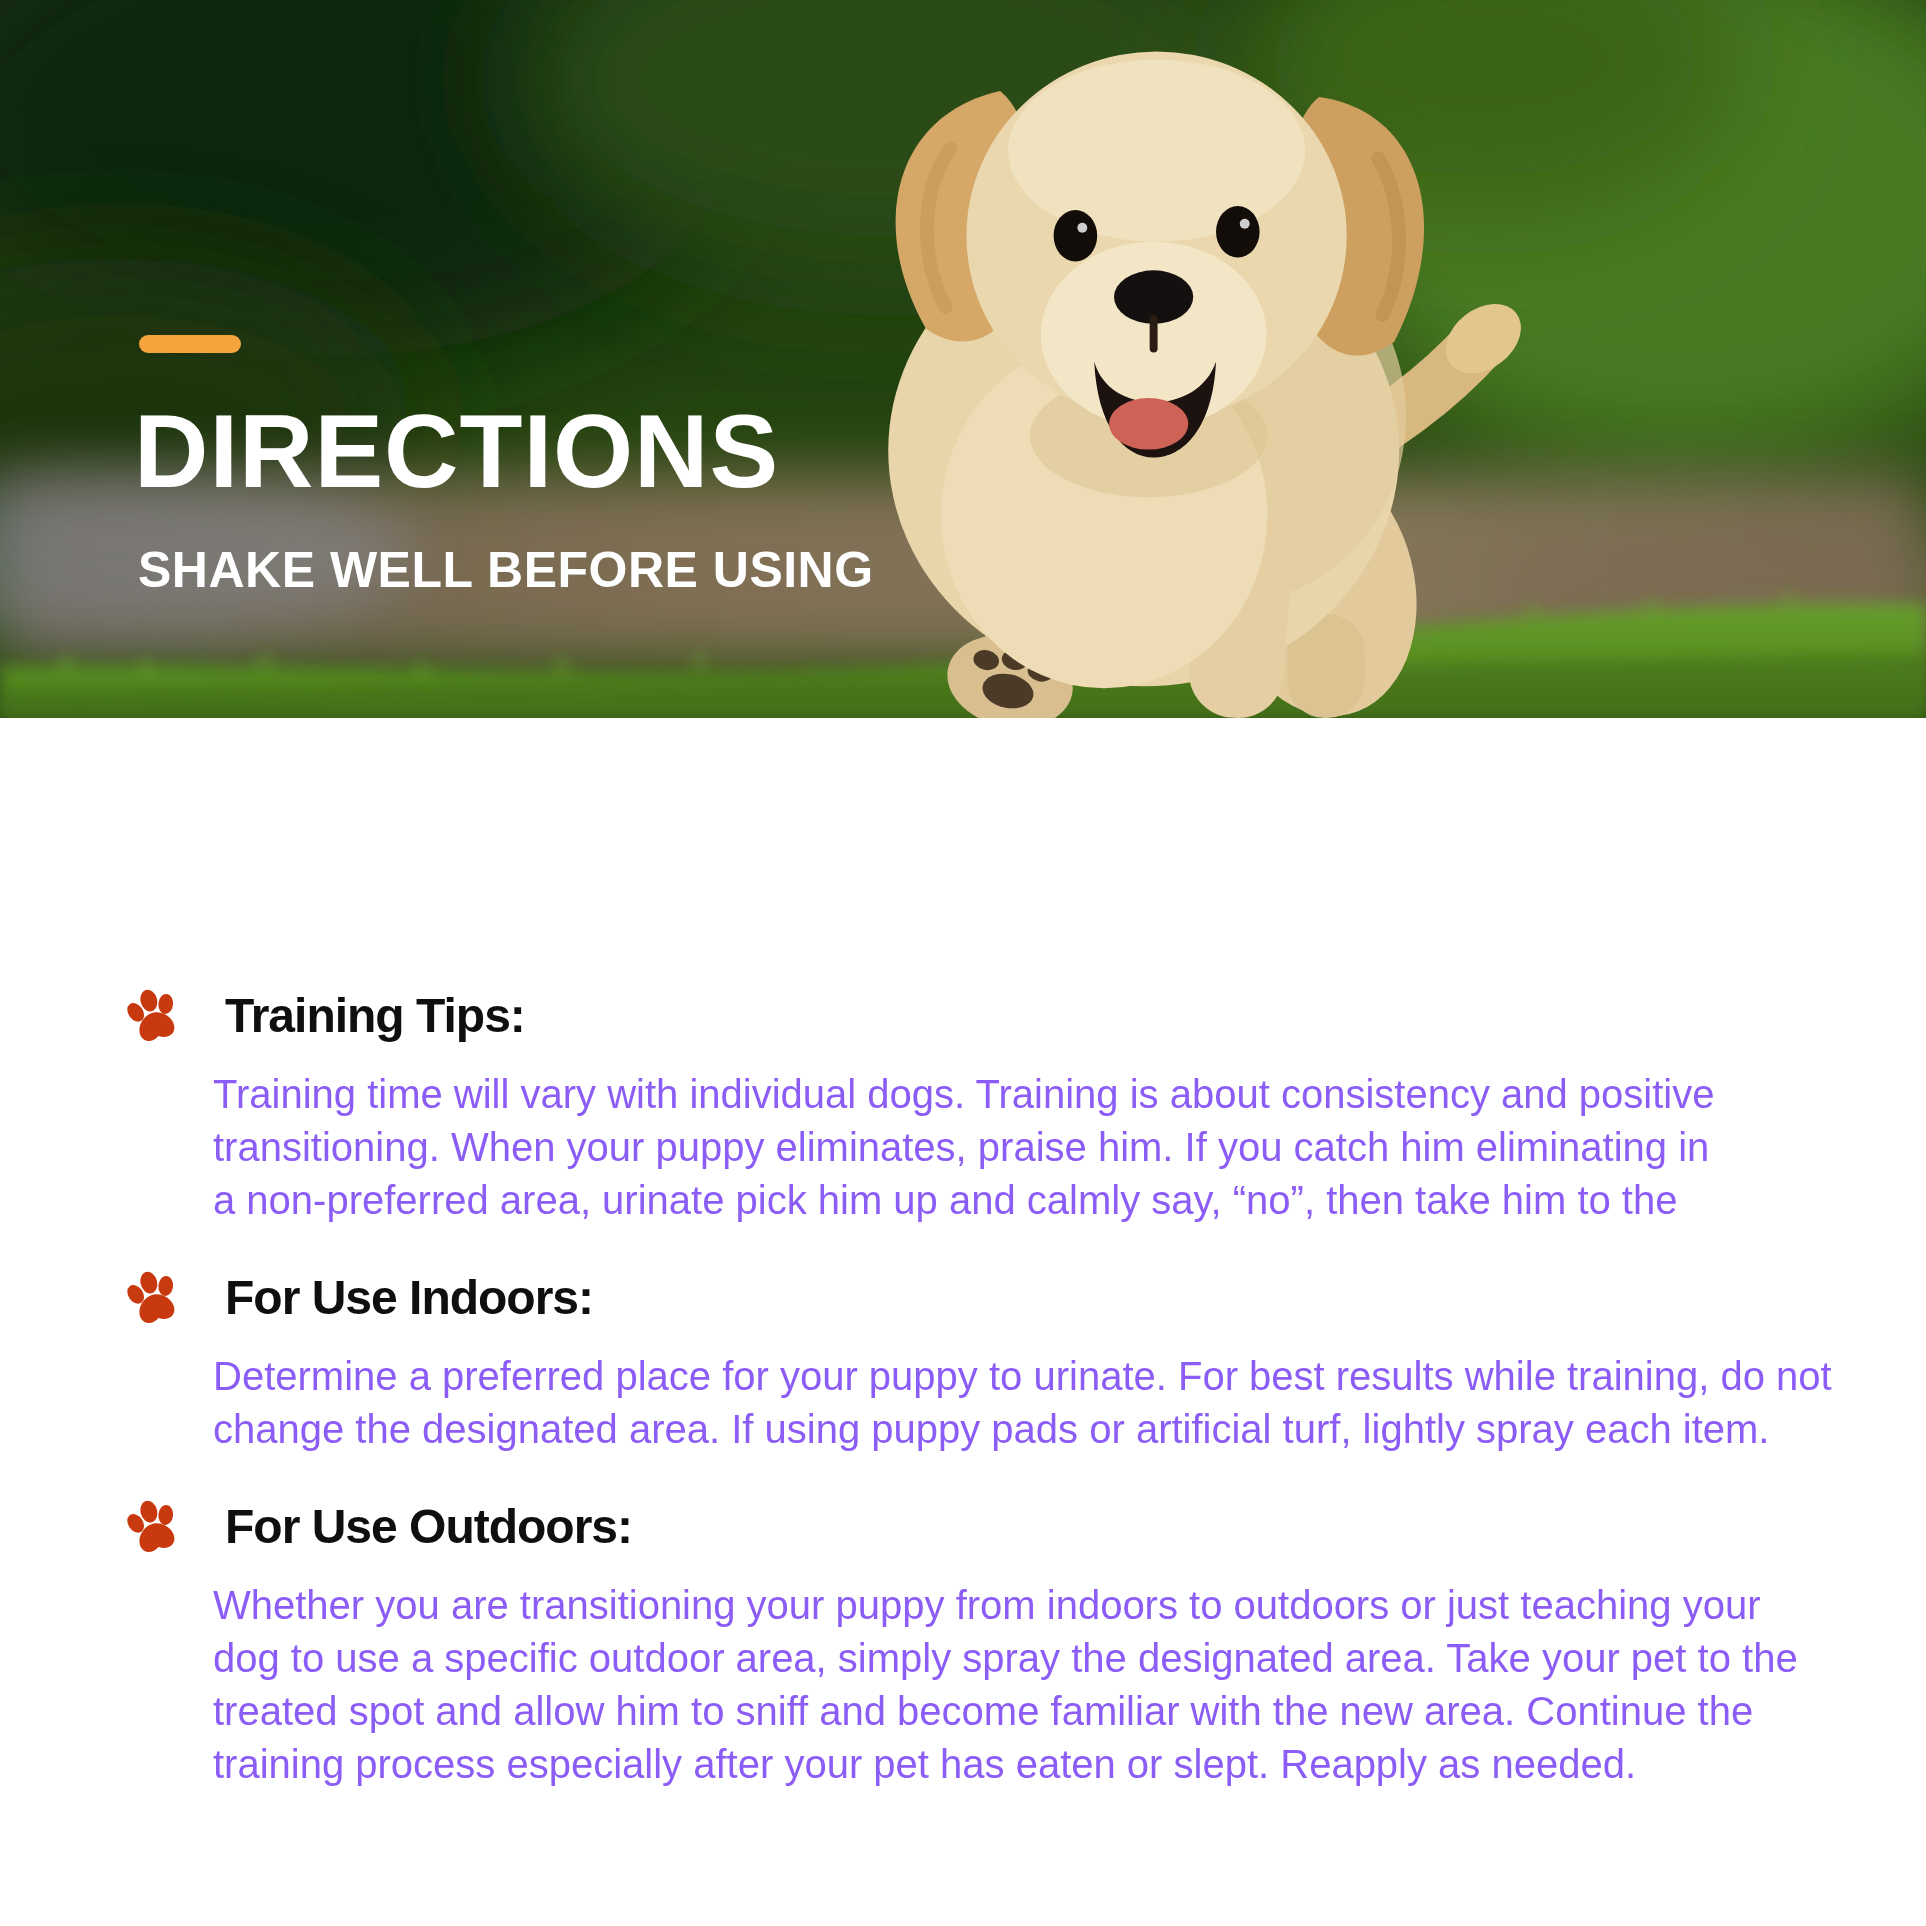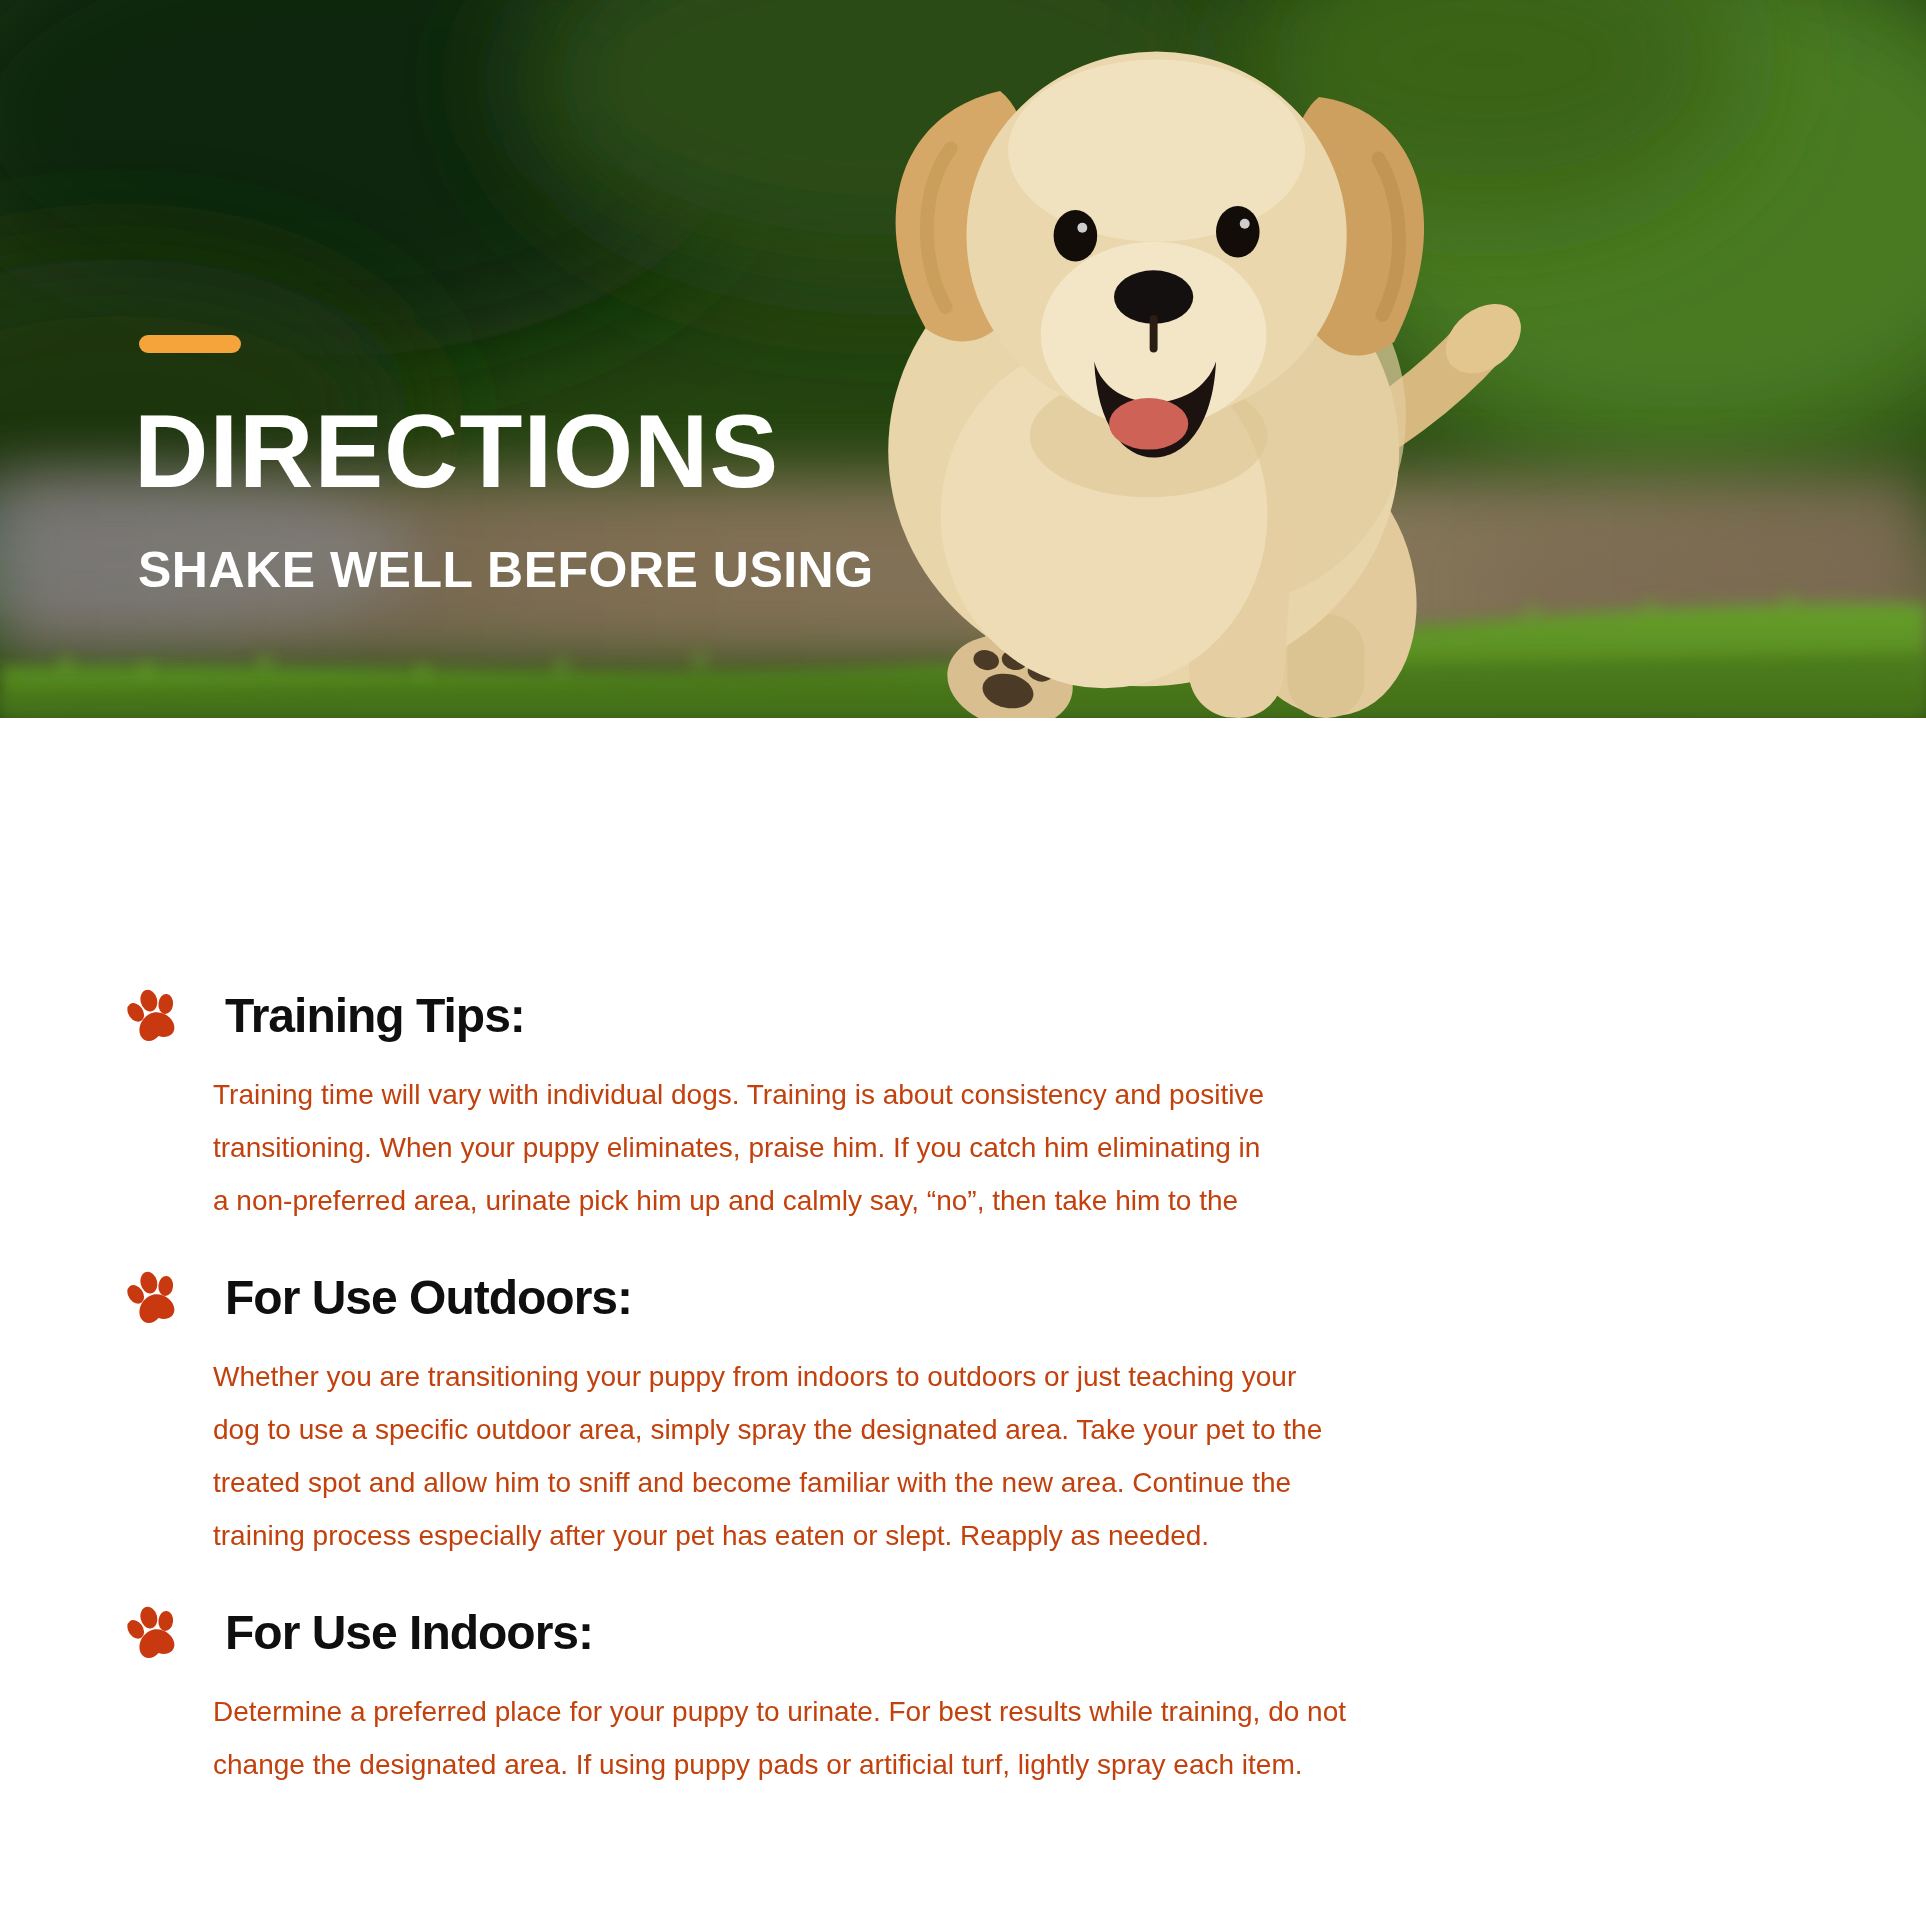--- a/index.html
+++ b/index.html
@@ -86,23 +86,23 @@
     font-size: 48px;
     line-height: 57px;
     font-weight: bold;
     letter-spacing: -1px;
     color: #0f0f0f;
   }
   .sec-body {
     margin-left: 89px;
   }
   .line {
-    font-size: 28px;
+    font-size: 40px;
     line-height: 53px;
-    color: #c2410c;
+    color: #8b5cf6;
     white-space: nowrap;
   }
 </style>
 </head>
 <body>
 
 <div class="hero">
   <div class="hero-photo">
     <svg width="1927" height="718" viewBox="0 0 1946 725" preserveAspectRatio="none" aria-hidden="true">
       <defs>
@@ -237,42 +237,42 @@
   <div class="section">
     <div class="sec-header">
       <svg class="paw" viewBox="0 0 64 60" aria-hidden="true">
         <g fill="currentColor" transform="rotate(-14 32 30)">
           <ellipse cx="14" cy="22" rx="8" ry="11" transform="rotate(-22 14 22)"></ellipse>
           <ellipse cx="31" cy="13" rx="9" ry="12"></ellipse>
           <ellipse cx="48" cy="21" rx="8" ry="11" transform="rotate(20 48 21)"></ellipse>
           <path d="M32,27 C43,27 53,38 51,48 C49,57 39,58 32,53 C25,58 15,57 13,48 C11,38 21,27 32,27 Z"></path>
         </g>
       </svg>
-      <h2 class="sec-title">For Use Outdoors:</h2>
+      <h2 class="sec-title">For Use Indoors:</h2>
     </div>
     <div class="sec-body">
-      <div class="line">Whether you are transitioning your puppy from indoors to outdoors or just teaching your</div>
-      <div class="line">dog to use a specific outdoor area, simply spray the designated area. Take your pet to the</div>
-      <div class="line">treated spot and allow him to sniff and become familiar with the new area. Continue the</div>
-      <div class="line">training process especially after your pet has eaten or slept. Reapply as needed.</div>
+      <div class="line">Determine a preferred place for your puppy to urinate. For best results while training, do not</div>
+      <div class="line">change the designated area. If using puppy pads or artificial turf, lightly spray each item.</div>
     </div>
   </div>
 
   <div class="section">
     <div class="sec-header">
       <svg class="paw" viewBox="0 0 64 60" aria-hidden="true">
         <g fill="currentColor" transform="rotate(-14 32 30)">
           <ellipse cx="14" cy="22" rx="8" ry="11" transform="rotate(-22 14 22)"></ellipse>
           <ellipse cx="31" cy="13" rx="9" ry="12"></ellipse>
           <ellipse cx="48" cy="21" rx="8" ry="11" transform="rotate(20 48 21)"></ellipse>
           <path d="M32,27 C43,27 53,38 51,48 C49,57 39,58 32,53 C25,58 15,57 13,48 C11,38 21,27 32,27 Z"></path>
         </g>
       </svg>
-      <h2 class="sec-title">For Use Indoors:</h2>
+      <h2 class="sec-title">For Use Outdoors:</h2>
     </div>
     <div class="sec-body">
-      <div class="line">Determine a preferred place for your puppy to urinate. For best results while training, do not</div>
-      <div class="line">change the designated area. If using puppy pads or artificial turf, lightly spray each item.</div>
+      <div class="line">Whether you are transitioning your puppy from indoors to outdoors or just teaching your</div>
+      <div class="line">dog to use a specific outdoor area, simply spray the designated area. Take your pet to the</div>
+      <div class="line">treated spot and allow him to sniff and become familiar with the new area. Continue the</div>
+      <div class="line">training process especially after your pet has eaten or slept. Reapply as needed.</div>
     </div>
   </div>
 
 </div>
 
 
 </body></html>

